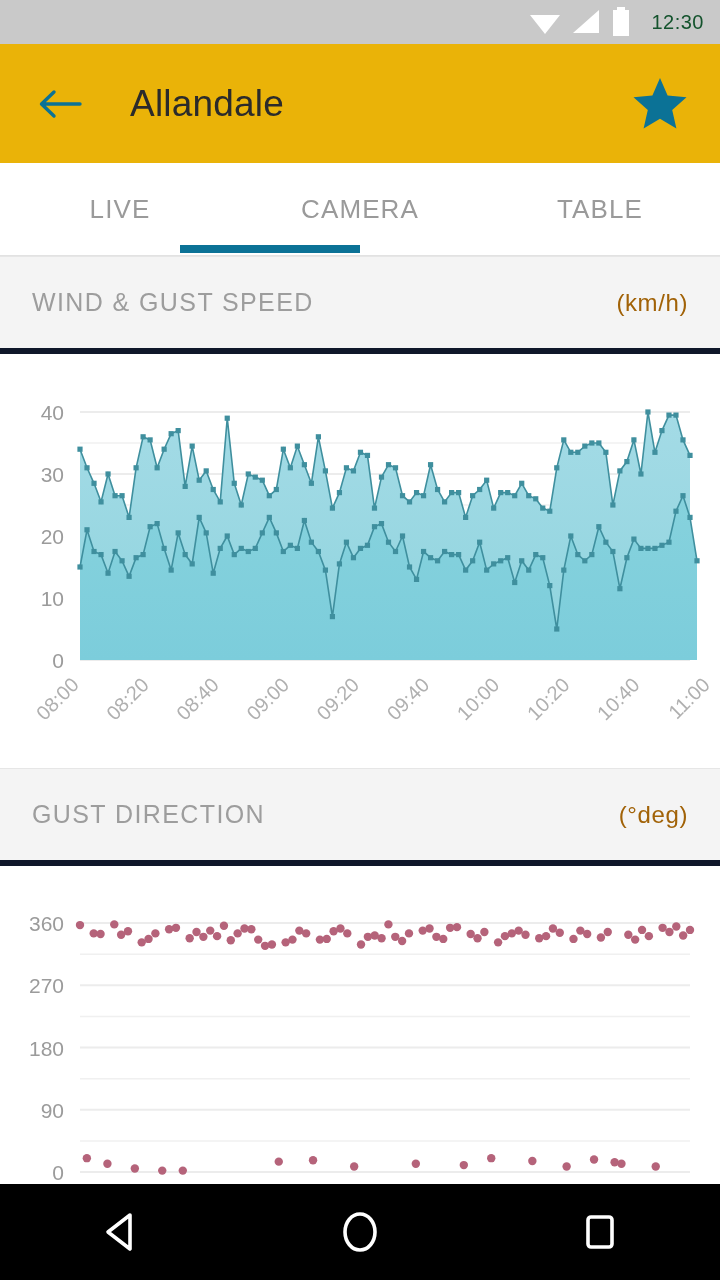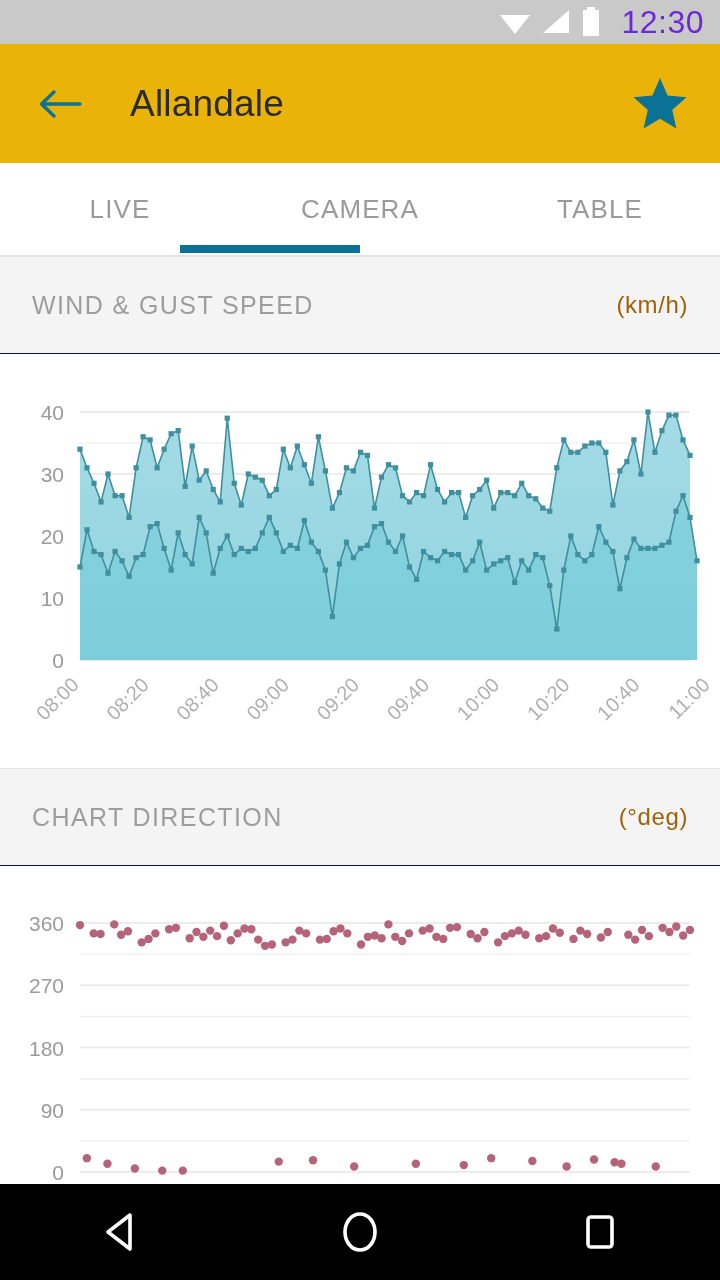--- a/index.html
+++ b/index.html
@@ -13,21 +13,21 @@
 
   
   .statusbar {
     position: absolute; top: 0; left: 0; width: 720px; height: 44px;
     background: #c9c9c9;
     display: flex; align-items: center; justify-content: flex-end;
     padding-right: 16px;
   }
   .statusbar .icons { display: flex; align-items: center; gap: 10px; }
   .sb-time {
-    color: #6d28d9; font-size: 32px; letter-spacing: .5px;
+    color: #14532d; font-size: 20px; letter-spacing: .5px;
     margin-left: 20px; font-family: "Liberation Sans", sans-serif;
   }
 
   
   .appbar {
     position: absolute; top: 44px; left: 0; width: 720px; height: 119px;
     background: #eab308; display: flex; align-items: center;
   }
   .back-btn {
     width: 72px; height: 72px; margin-left: 24px;
@@ -61,21 +61,21 @@
   }
   .appbar-shadow {
     position: absolute; top: 255px; left: 0; width: 720px; height: 1px;
     background: #e2e2e2;
   }
 
   
   .section-head {
     position: absolute; left: 0; width: 720px; height: 98px;
     background: #f4f4f4;
-    border-top: 1px solid #e6e6e6; border-bottom: 1px solid #0f172a;
+    border-top: 1px solid #e6e6e6; border-bottom: 6px solid #0f172a;
     display: flex; align-items: center; justify-content: space-between;
     padding: 0 32px;
   }
   .section-title { font-size: 25px; color: #9d9d9d; letter-spacing: 1.4px; }
   .section-unit  { font-size: 24px; color: #a16207; letter-spacing: .6px; }
 
   
   .panel { position: absolute; left: 0; width: 720px; background: #fff; }
   svg { display: block; }
 
@@ -351,21 +351,21 @@
         <text x="360.4597701149425" y="332" class="axis-label-x" text-anchor="end" transform="rotate(-45 360.4597701149425 332)">09:20</text>
         <text x="430.57471264367814" y="332" class="axis-label-x" text-anchor="end" transform="rotate(-45 430.57471264367814 332)">09:40</text>
         <text x="500.68965517241384" y="332" class="axis-label-x" text-anchor="end" transform="rotate(-45 500.68965517241384 332)">10:00</text>
         <text x="570.8045977011494" y="332" class="axis-label-x" text-anchor="end" transform="rotate(-45 570.8045977011494 332)">10:20</text>
         <text x="640.919540229885" y="332" class="axis-label-x" text-anchor="end" transform="rotate(-45 640.919540229885 332)">10:40</text>
         <text x="711.0344827586207" y="332" class="axis-label-x" text-anchor="end" transform="rotate(-45 711.0344827586207 332)">11:00</text>
       </svg>
   </div>
 
   <div class="section-head" style="top:768px;">
-    <div class="section-title">CHART DIRECTION</div>
+    <div class="section-title">GUST DIRECTION</div>
     <div class="section-unit">(°deg)</div>
   </div>
 
   <div class="panel" style="top:866px; height:318px; overflow:hidden;">
     <svg id="svg-dir" width="720" height="318" viewBox="0 0 720 318">
         <line x1="80" x2="690" y1="274.875" y2="274.875" stroke="#f0f0f0" stroke-width="1.5"></line>
         <line x1="80" x2="690" y1="212.625" y2="212.625" stroke="#f0f0f0" stroke-width="1.5"></line>
         <line x1="80" x2="690" y1="150.375" y2="150.375" stroke="#f0f0f0" stroke-width="1.5"></line>
         <line x1="80" x2="690" y1="88.125" y2="88.125" stroke="#f0f0f0" stroke-width="1.5"></line>
         <line x1="80" x2="690" y1="306" y2="306" stroke="#ececec" stroke-width="2"></line>

